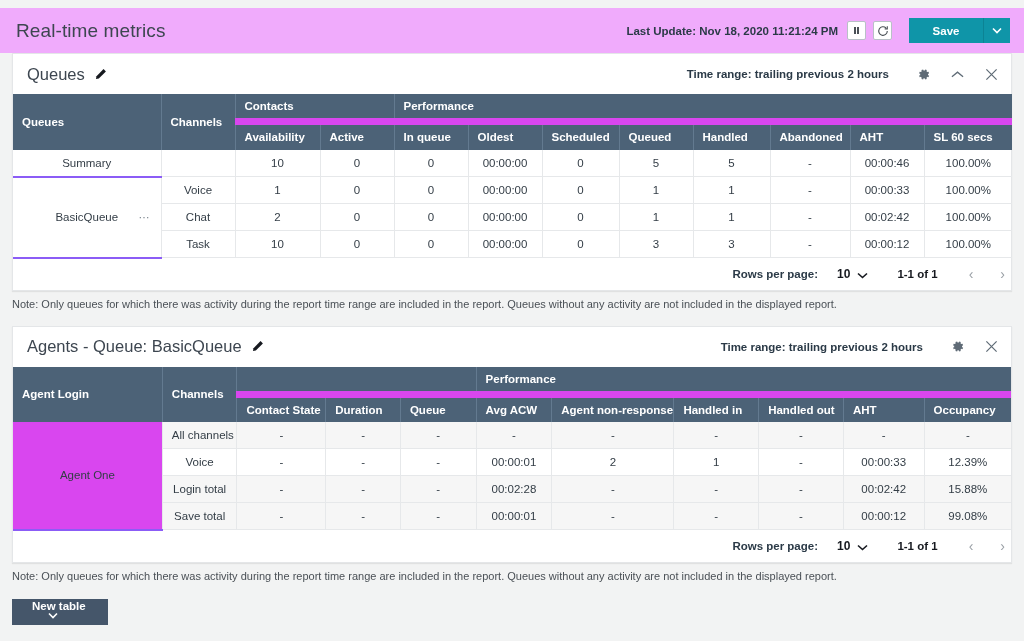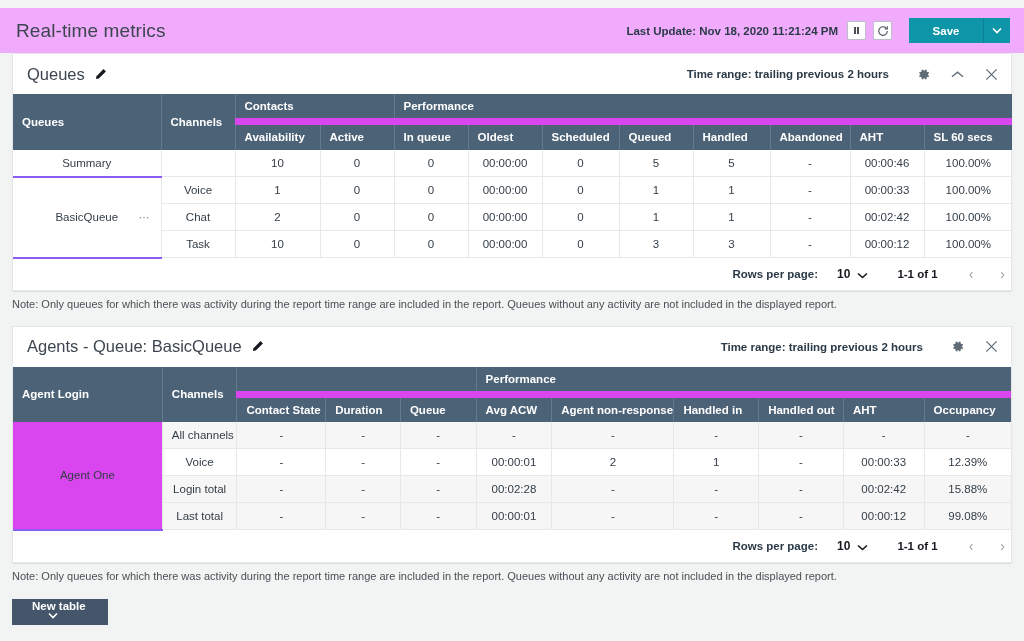--- a/index.html
+++ b/index.html
@@ -475,21 +475,21 @@
         <td>-</td>
         <td>-</td>
         <td>00:02:28</td>
         <td>-</td>
         <td>-</td>
         <td>-</td>
         <td>00:02:42</td>
         <td>15.88%</td>
       </tr>
       <tr class="alt">
-        <td>Last total</td>
+        <td>Save total</td>
         <td>-</td>
         <td>-</td>
         <td>-</td>
         <td>00:00:01</td>
         <td>-</td>
         <td>-</td>
         <td>-</td>
         <td>00:00:12</td>
         <td>99.08%</td>
       </tr>

